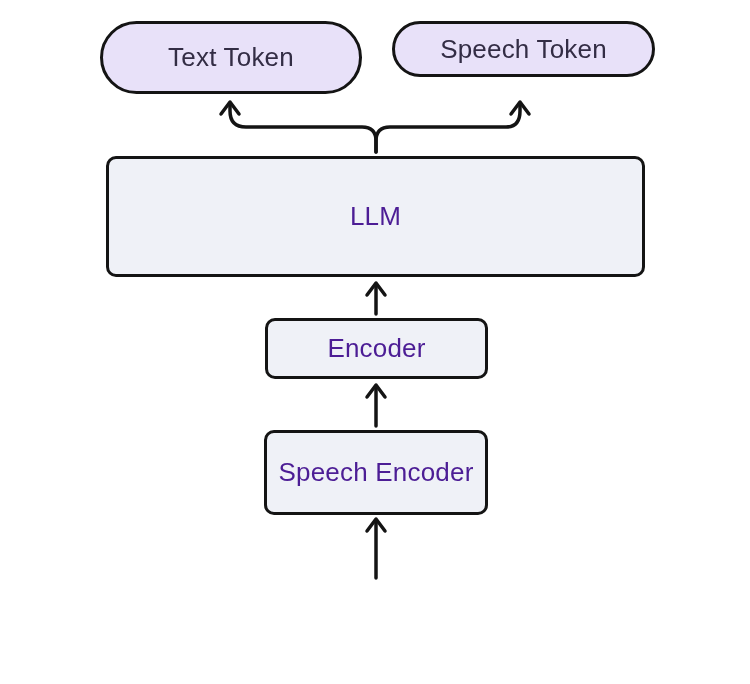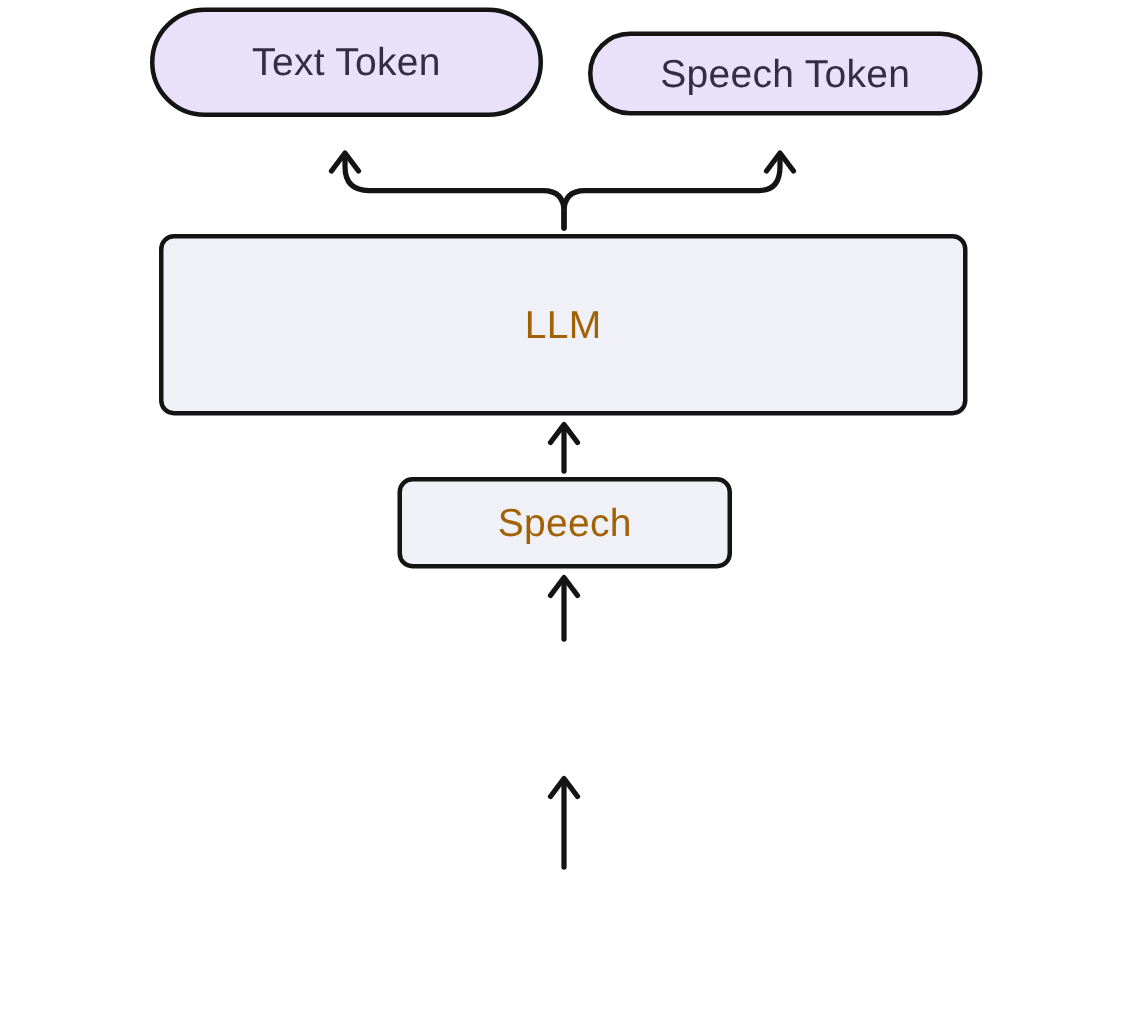--- a/index.html
+++ b/index.html
@@ -28,23 +28,23 @@
     white-space: nowrap;
   }
   .pill {
     background: #e8e1f9;
     border-radius: 40px;
     color: #332d45;
   }
   .box {
     background: #eff1f7;
     border-radius: 10px;
-    color: #a16207;
+    color: #4c1d95;
   }
-  #n-text-token     { left: 100px; top: 5px;  width: 262px; height: 73px; }
+  #n-text-token     { left: 100px; top: 21px;  width: 262px; height: 73px; }
   #n-speech-token   { left: 392px; top: 21px;  width: 263px; height: 56px; }
   #n-llm            { left: 106px; top: 156px; width: 539px; height: 121px; }
   #n-adapter        { left: 265px; top: 318px; width: 223px; height: 61px; }
   #n-speech-encoder { left: 264px; top: 430px; width: 224px; height: 85px; }
   #n-speech-query   { left: 272px; top: 582px; width: 212px; height: 75px; }
   .edge {
     stroke: #141414;
     stroke-width: 3.5;
     fill: none;
     stroke-linecap: round;
@@ -90,18 +90,21 @@
 
   <div class="node pill" id="n-speech-token">
     <span>Speech Token</span>
   </div>
 
   <div class="node box" id="n-llm">
     <span>LLM</span>
   </div>
 
   <div class="node box" id="n-adapter">
-    <span>Speech</span>
+    <span>Encoder</span>
   </div>
 
+  <div class="node box" id="n-speech-encoder">
+    <span>Speech Encoder</span>
+  </div>
 
 
 </div>
 
 </body></html>

